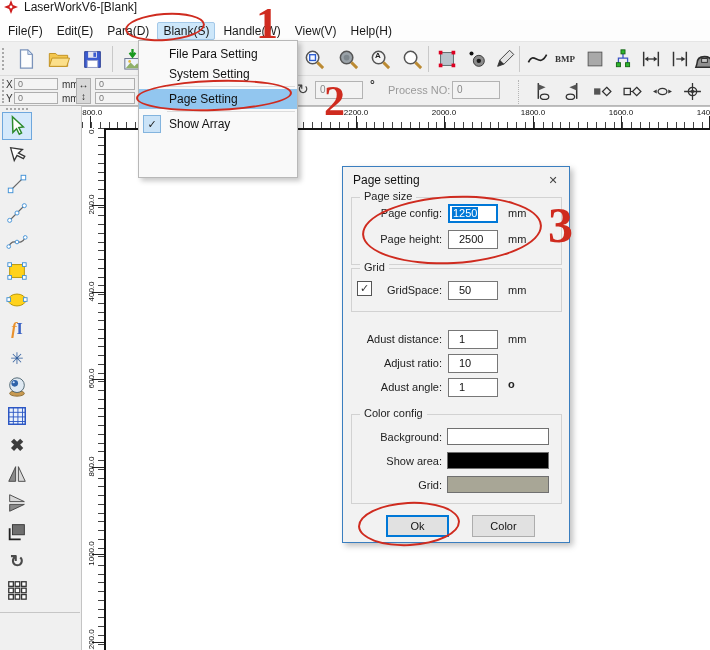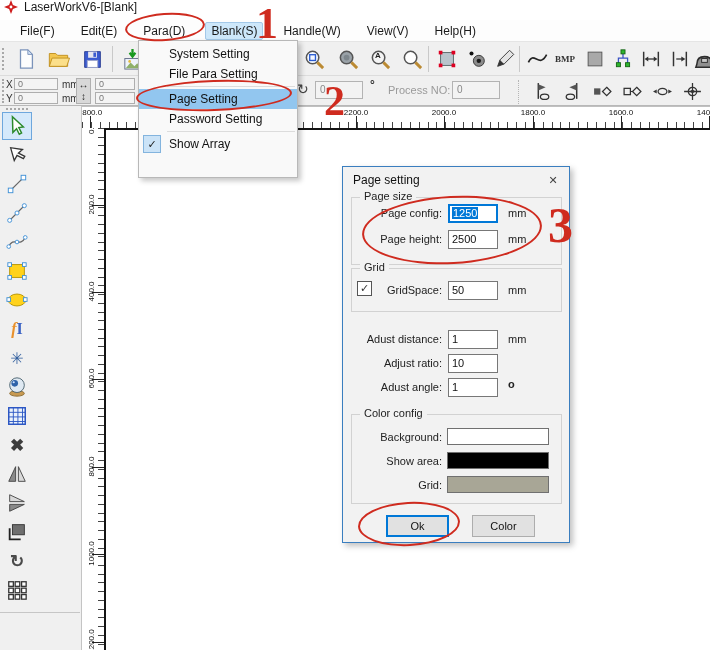--- a/index.html
+++ b/index.html
@@ -9,21 +9,21 @@
     font-family:"Liberation Sans", sans-serif; font-size:11px; color:#1a1a1a;
     background:#fff; user-select:none;
   }
   
   .titlebar { position:absolute; left:0; top:0; width:710px; height:20px;
     display:flex; align-items:flex-start; gap:6px; padding-left:4px; background:#fff; }
   .titlebar .ttl { font-size:12px; }
   
   .menubar { position:absolute; left:0; top:20px; width:710px; height:21px;
     display:flex; align-items:center; background:#fdfdfd; font-size:12px; }
-  .menubar .mbi { padding:2px 6px; margin-left:14px; cursor:default; }
+  .menubar .mbi { padding:2px 6px; margin-left:2px; cursor:default; }
   .menubar .mbi.active { background:#cde7fa; border:1px solid #a3c8e8; border-radius:2px; padding:1px 5px; }
   
   .tb { position:absolute; left:0; width:710px; background:#f0f0f0; }
   .tb1 { top:41px; height:35px; border-top:1px solid #e5e5e5; border-bottom:1px solid #dcdcdc; }
   .tb2 { top:76px; height:30px; border-bottom:1px solid #b8b8b8; }
   .tbi { position:absolute; top:3px; width:28px; height:28px; display:flex; align-items:center; justify-content:center; }
   .tb2 .tbi { top:1px; }
   .grip { position:absolute; left:2px; top:6px; height:22px; width:4px; border-left:2px dotted #a8a8a8; }
   .sepv { position:absolute; top:4px; width:0; height:26px; border-left:1px solid #c9c9c9; }
   .bmp-txt { font-family:"Liberation Serif", serif; font-weight:bold; font-size:9px; color:#333; letter-spacing:0; }
@@ -77,21 +77,21 @@
   
   .dialog { position:absolute; left:342px; top:166px; width:228px; height:377px; background:#f2f2f2;
     border:1px solid #3a7ebf; box-shadow:3px 3px 6px rgba(0,0,0,.25); z-index:55; font-size:11px; }
   .dtitle { position:absolute; left:10px; top:6px; font-size:12px; color:#111; }
   .dclose { position:absolute; right:6px; top:4px; width:20px; height:18px; text-align:center;
     line-height:18px; font-size:11px; color:#444; }
   .grp { position:absolute; left:8px; width:211px; border:1px solid #d2d2d2; }
   .leg { position:absolute; top:-8px; left:8px; background:#f2f2f2; padding:0 4px; color:#222; }
   .dlbl { position:absolute; left:0; width:99px; text-align:right; color:#222; }
   .din { position:absolute; left:105px; width:50px; height:19px; background:#fff;
-    border:1px solid #777; font-size:11px; color:#111; padding:1px 3px; line-height:15px; }
+    border:1px solid #777; font-size:11px; color:#111; padding:1px 10px; line-height:15px; }
   .din.focused { border:2px solid #0078d7; padding:0 2px; }
   .din .sel { color:#fff; padding:0 1px; }
   .dunit { position:absolute; left:165px; color:#222; }
   .cb { position:absolute; left:14px; width:15px; height:15px; background:#fff; border:1px solid #555;
     text-align:center; line-height:13px; font-size:11px; color:#333; }
   .swatch { position:absolute; left:104px; width:102px; height:17px; border:1px solid #707070; }
   .dbtn { position:absolute; height:22px; width:63px; background:#e1e1e1; border:1px solid #adadad;
     text-align:center; line-height:20px; font-size:11px; color:#111; }
   .dbtn.focused { border:2px solid #0078d7; line-height:18px; }
   
@@ -465,25 +465,24 @@
     <span class="vlab" style="top:72px">200.0</span>
     <span class="vlab" style="top:159px">400.0</span>
     <span class="vlab" style="top:246px">600.0</span>
     <span class="vlab" style="top:334px">800.0</span>
     <span class="vlab" style="top:421px">1000.0</span>
     <span class="vlab" style="top:509px">1200.0</span>
   </div>
   <div class="canvas"></div>
 
   <div class="dropdown">
+    <div class="mi">File Para Setting</div>
     <div class="mi">System Setting</div>
-    <div class="mi">File Para Setting</div>
     <div class="msep"></div>
     <div class="mi hl">Page Setting</div>
-    <div class="mi">Password Setting</div>
     <div class="msep"></div>
     <div class="mi">
       <span class="chk">✓</span>
       <span>Show Array</span>
     </div>
   </div>
 
   <div class="dialog">
     <span class="dtitle">Page setting</span>
     <span class="dclose">✕</span>

